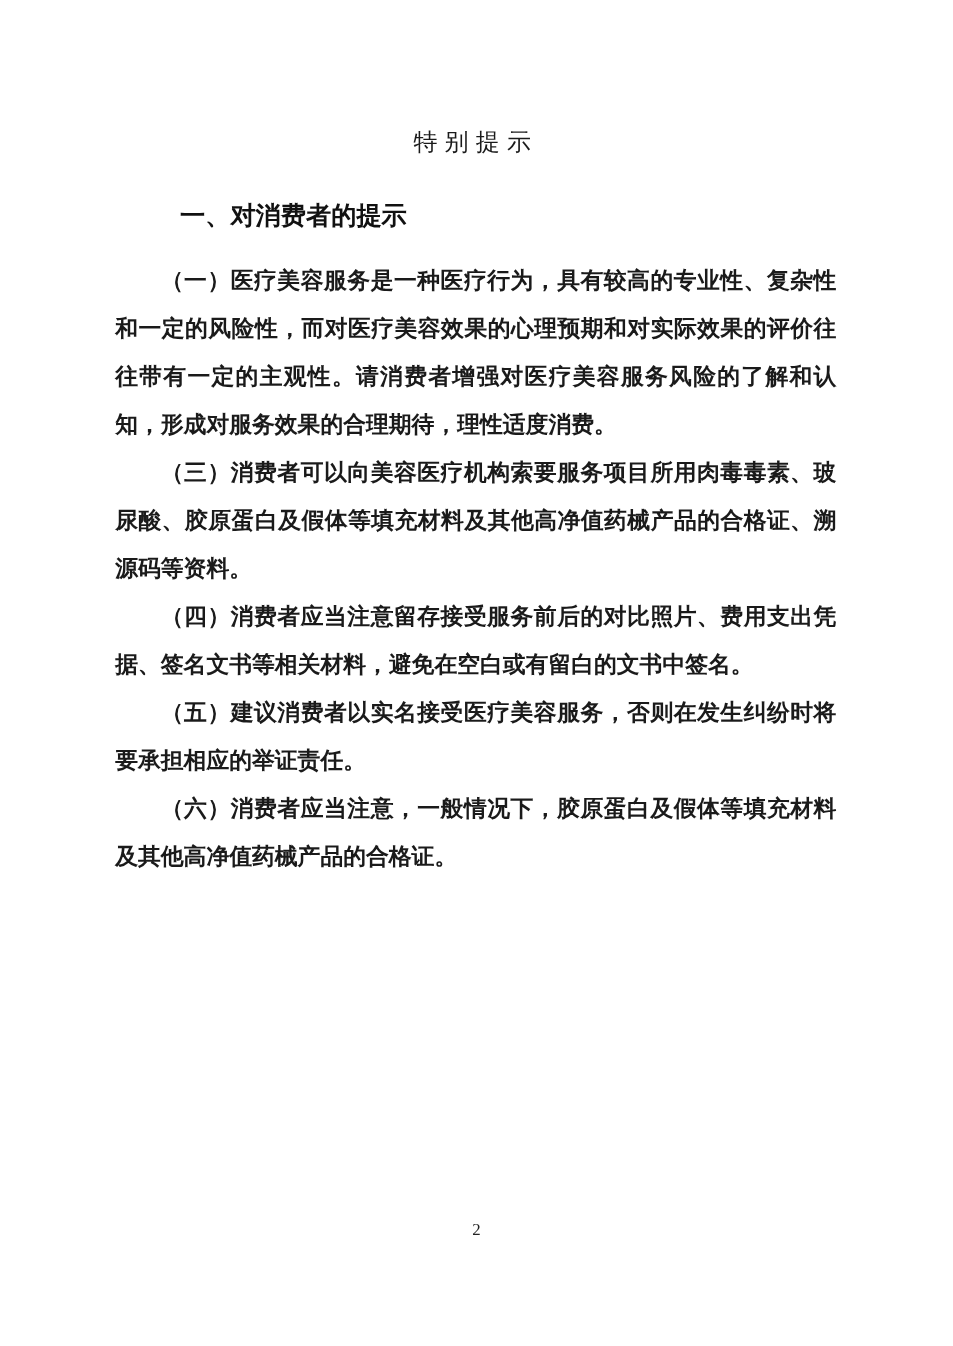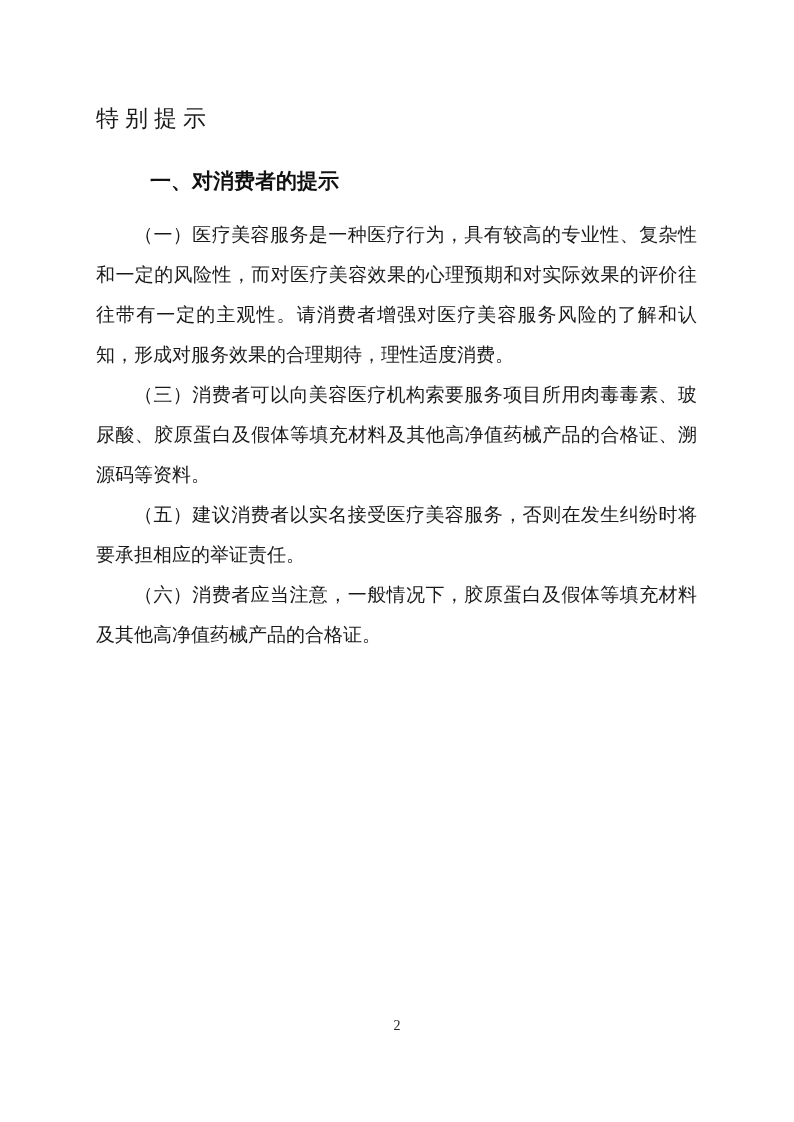--- a/index.html
+++ b/index.html
@@ -17,24 +17,24 @@
     overflow: hidden;
   }
   .content {
     position: absolute;
     left: 96px;
     top: 103px;
     width: 601px;
   }
   .title {
     margin: 0;
-    font-size: 23px;
+    font-size: 20px;
     font-weight: 400;
     line-height: 32px;
-    text-align: left;
+    text-align: center;
     letter-spacing: 6px;
     color: #1a1a1a;
   }
   .section-heading {
     margin: 33px 0 0 54px;
     font-family: "Liberation Sans", "DejaVu Sans", sans-serif;
     font-size: 21px;
     font-weight: 700;
     line-height: 26px;
     color: #111111;
@@ -44,20 +44,21 @@
   }
   .para {
     margin: 0;
     font-size: 19px;
     line-height: 40px;
     text-align: justify;
     text-justify: inter-ideograph;
     text-indent: 2em;
     color: #1a1a1a;
     word-break: normal;
+    font-weight: bold;
   }
   .page-number {
     position: absolute;
     left: 0;
     top: 1016px;
     width: 794px;
     text-align: center;
     font-size: 14px;
     line-height: 20px;
     color: #222222;
@@ -66,18 +67,19 @@
 </head>
 <body>
 
 <div class="page">
   <div class="content">
     <h1 class="title">特别提示</h1>
     <h2 class="section-heading">一、对消费者的提示</h2>
     <div class="body-text">
       <p class="para">（一）医疗美容服务是一种医疗行为，具有较高的专业性、复杂性和一定的风险性，而对医疗美容效果的心理预期和对实际效果的评价往往带有一定的主观性。请消费者增强对医疗美容服务风险的了解和认知，形成对服务效果的合理期待，理性适度消费。</p>
       <p class="para">（三）消费者可以向美容医疗机构索要服务项目所用肉毒毒素、玻尿酸、胶原蛋白及假体等填充材料及其他高净值药械产品的合格证、溯源码等资料。</p>
+      <p class="para">（四）消费者应当注意留存接受服务前后的对比照片、费用支出凭据、签名文书等相关材料，避免在空白或有留白的文书中签名。</p>
       <p class="para">（五）建议消费者以实名接受医疗美容服务，否则在发生纠纷时将要承担相应的举证责任。</p>
       <p class="para">（六）消费者应当注意，一般情况下，胶原蛋白及假体等填充材料及其他高净值药械产品的合格证。</p>
     </div>
   </div>
   <div class="page-number">2</div>
 </div>
 
 </body></html>

